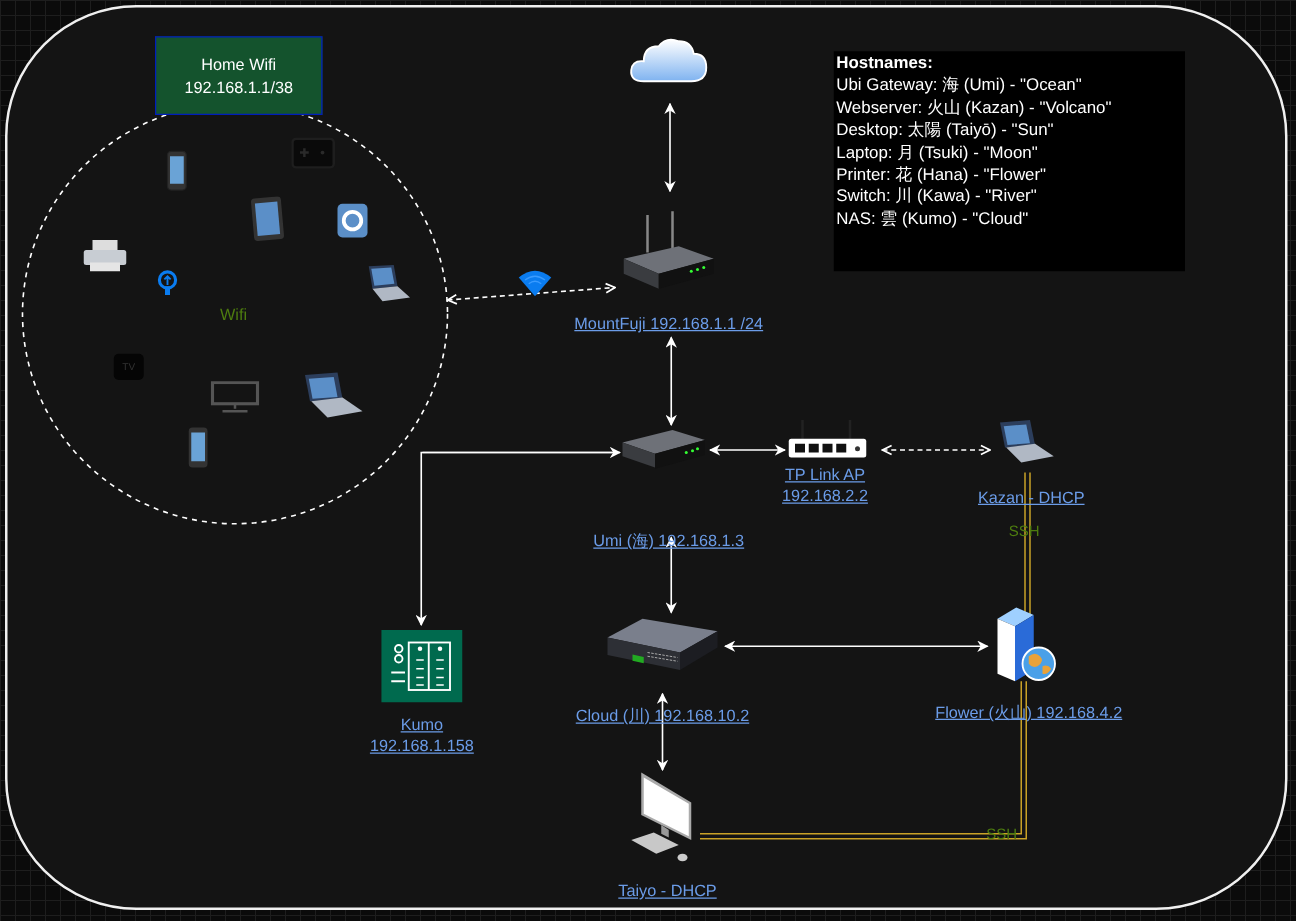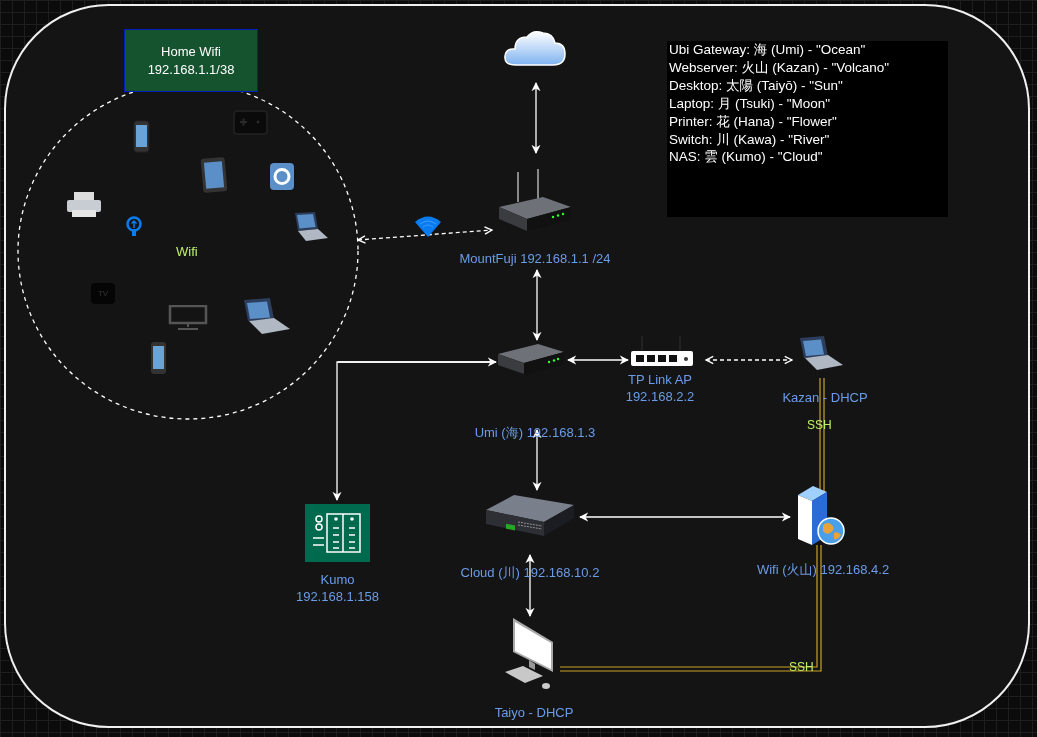--- a/index.html
+++ b/index.html
@@ -13,22 +13,22 @@
       linear-gradient(90deg, #2a2a2a 1px, transparent 1px);
     background-size: 12px 12px, 12px 12px, 60px 60px, 60px 60px;
     font-family: "Liberation Sans", sans-serif;
   }
   .frame {
     position:absolute; left:4px; top:4px; width:1026px; height:724px;
     background:#141414; border:2px solid #f0f0f0; border-radius:105px;
     box-sizing:border-box;
   }
   svg.wires { position:absolute; left:0; top:0; }
-  .lbl { position:absolute; color:#6b9ce8; font-size:13px; text-align:center; white-space:nowrap; line-height:17px; }
-  .wlbl { position:absolute; color:#bef264; font-size:12px; white-space:nowrap; }
+  .lbl { position:absolute; color:#6b9ce8; font-size:13px; text-align:center; white-space:nowrap; line-height:17px;text-decoration:underline; }
+  .wlbl { position:absolute; color:#4d7c0f; font-size:12px; white-space:nowrap; }
   .homewifi {
     position:absolute; left:124px; top:29px; width:134px; height:63px;
     background:#14532d; border:1px solid #001dbc; box-sizing:border-box;
     color:#fff; font-size:13px; text-align:center;
     display:flex; flex-direction:column; justify-content:center; line-height:18px;
   }
   .hostbox {
     position:absolute; left:667px; top:41px; width:281px; height:176px;
     background:#000; color:#fff; font-size:13.5px; line-height:17.9px; padding-left:2px; box-sizing:border-box;
   }
@@ -224,33 +224,34 @@
 </svg>
 <div class="lbl" style="left:440px;top:564px;width:180px;">Cloud (川) 192.168.10.2</div>
 
 <svg class="icon" style="left:790px;top:485px" width="60" height="62">
   <path d="M8 10l15 -9 14 6 -15 9z" fill="#9fd0ff"></path>
   <path d="M8 10l14 6v44l-14 -6z" fill="#fff"></path>
   <path d="M22 16l15 -9v44l-15 9z" fill="#2a6bd8"></path>
   <circle cx="41" cy="46" r="13" fill="#4aa0e8" stroke="#fff" stroke-width="1.5"></circle>
   <path d="M33 40q5 -4 9 0t-2 8q-4 2 -7 -2z M44 48q4 -2 7 2 -3 5 -7 4z" fill="#e8a23a"></path>
 </svg>
-<div class="lbl" style="left:728px;top:561px;width:190px;">Wifi (火山) 192.168.4.2</div>
+<div class="lbl" style="left:728px;top:561px;width:190px;">Flower (火山) 192.168.4.2</div>
 
 <svg class="icon" style="left:503px;top:616px" width="60" height="76">
   <path d="M10 2l40 24v30l-40 -20z" fill="#aaa"></path>
   <path d="M12 6l36 21v26l-36 -18z" fill="#fff"></path>
   <path d="M26 44l6 4v6l-6 -3z" fill="#999"></path>
   <path d="M2 56l18 -6 20 10 -18 7z" fill="#c8c8c8"></path>
   <ellipse cx="43" cy="70" rx="4" ry="3" fill="#ccc"></ellipse>
 </svg>
 <div class="lbl" style="left:474px;top:704px;width:120px;">Taiyo - DHCP</div>
 <div class="wlbl" style="left:789px;top:660px;">SSH</div>
 
 <div class="hostbox">
+  <div class="h">Hostnames:</div>
   <div>Ubi Gateway: 海 (Umi) - "Ocean"</div>
   <div>Webserver: 火山 (Kazan) - "Volcano"</div>
   <div>Desktop: 太陽 (Taiyō) - "Sun"</div>
   <div>Laptop: 月 (Tsuki) - "Moon"</div>
   <div>Printer: 花 (Hana) - "Flower"</div>
   <div>Switch: 川 (Kawa) - "River"</div>
   <div>NAS: 雲 (Kumo) - "Cloud"</div>
 </div>
 
 </body></html>

